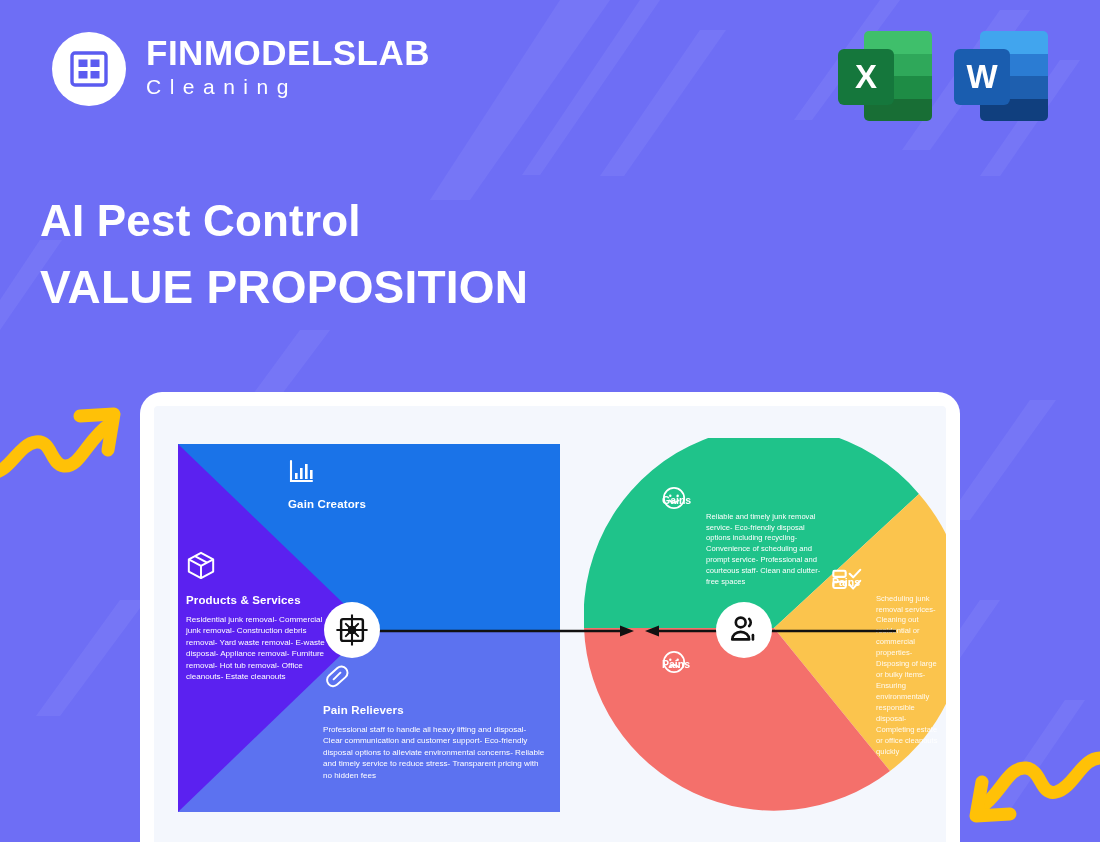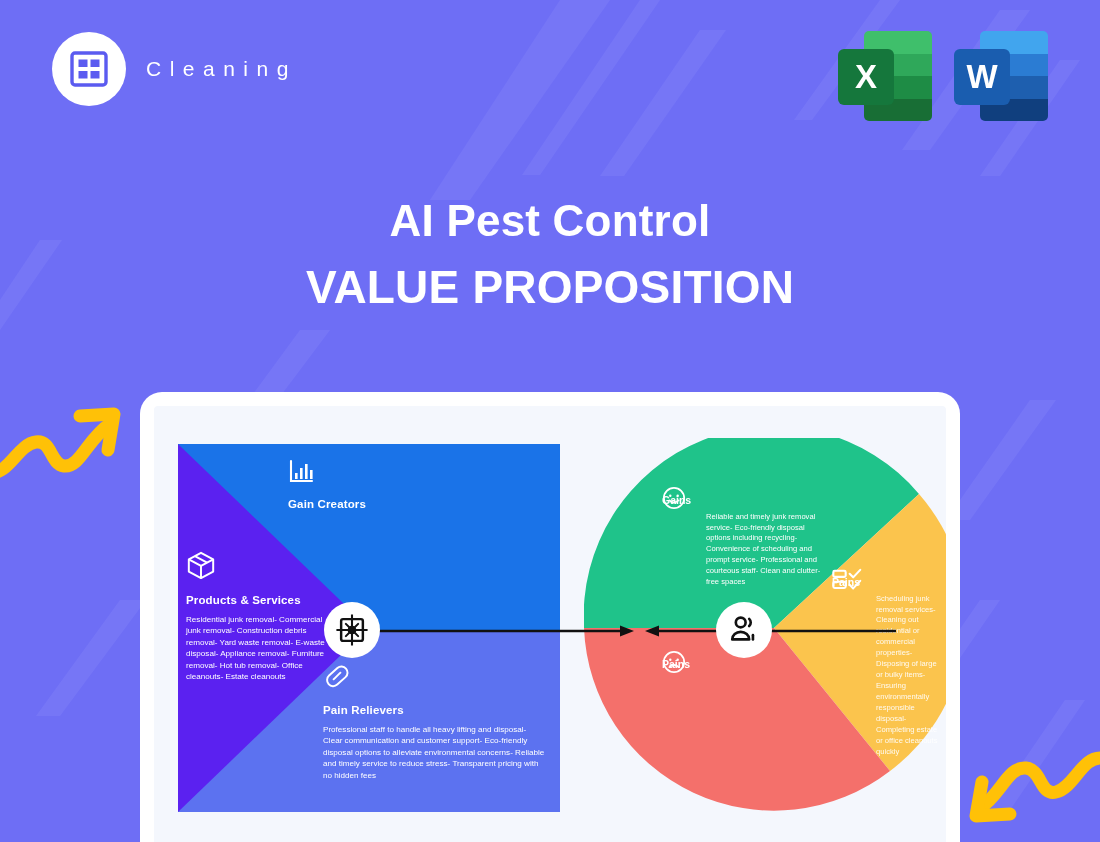--- a/index.html
+++ b/index.html
@@ -87,22 +87,22 @@
     font-size: 33px;
     font-weight: 700;
     font-family: "Liberation Sans", sans-serif;
   }
 
   
   .title-block {
     position: absolute;
     left: 0; right: 0;
     top: 196px;
-    text-align: center;
     color: #ffffff;
+    padding-left: 40px;
   }
   .title-main {
     font-size: 44px;
     font-weight: 700;
     letter-spacing: .2px;
     line-height: 1.15;
   }
   .title-sub {
     margin-top: 14px;
     font-size: 46px;
@@ -245,20 +245,21 @@
     <div class="brand-mark">
       <svg width="40" height="40" viewBox="0 0 40 40">
         <rect x="3" y="4" width="34" height="32" rx="3" fill="none" stroke="#5B5BF0" stroke-width="3.4"></rect>
         <rect x="9.5" y="10.5" width="9" height="7.5" fill="#5B5BF0"></rect>
         <rect x="21.5" y="10.5" width="9" height="7.5" fill="#5B5BF0"></rect>
         <rect x="9.5" y="22" width="9" height="7.5" fill="#5B5BF0"></rect>
         <rect x="21.5" y="22" width="9" height="7.5" fill="#5B5BF0"></rect>
       </svg>
     </div>
     <div class="brand-text">
+      <span class="brand-name">FINMODELSLAB</span>
       <span class="brand-sub">Cleaning</span>
     </div>
   </div>
 
   <div class="app-icons">
     <div class="app-icon">
       <div class="sheet">
         <i style="background:#3FBF6B"></i>
           <i style="background:#2FA85A"></i>
           <i style="background:#1E8C45"></i>

